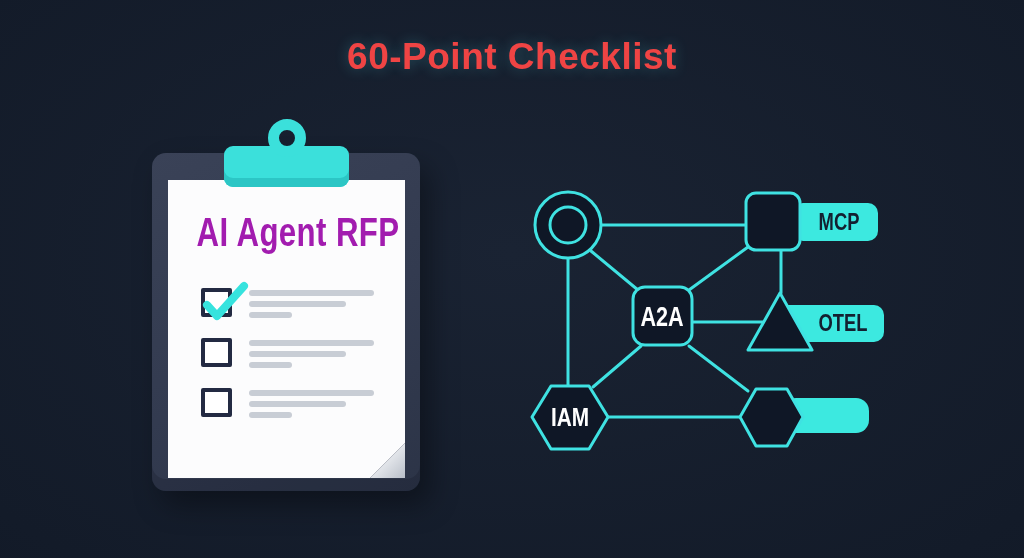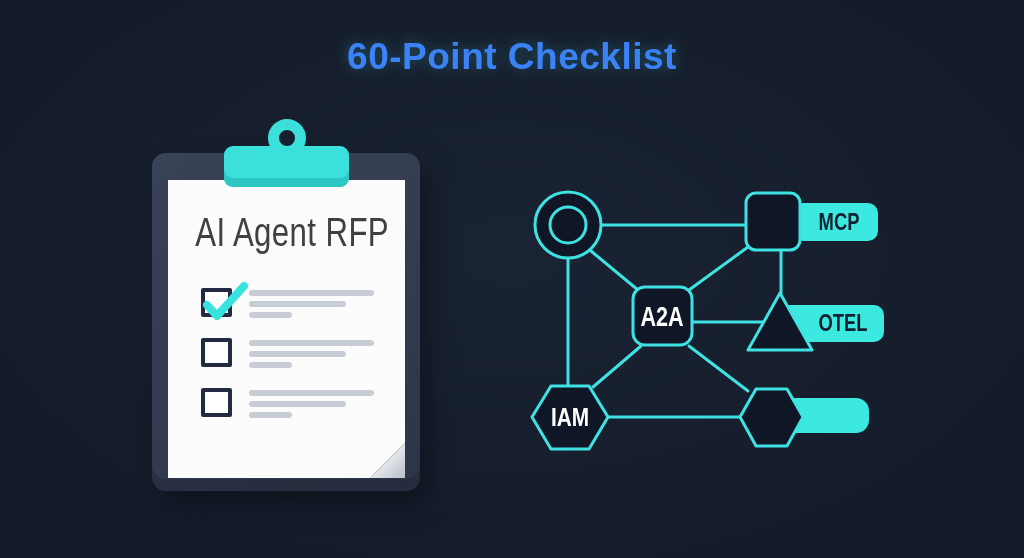--- a/index.html
+++ b/index.html
@@ -8,21 +8,21 @@
     font-family:"Liberation Sans",sans-serif;
     background:radial-gradient(120% 130% at 50% 45%, #1a2333 0%, #131b29 55%, #0d1320 100%);
     position:relative;
   }
   .stage{position:absolute;inset:0;}
 
   
   .page-title{
     position:absolute;top:36px;left:0;width:100%;
     text-align:center;font-size:37px;font-weight:600;letter-spacing:.5px;
-    color:#3b82f6;text-shadow:0 0 14px rgba(80,215,230,.30);
+    color:#ef4444;text-shadow:0 0 14px rgba(80,215,230,.30);
   }
 
   
   .clipboard{position:absolute;left:150px;top:118px;width:272px;height:380px;}
   .board{
     position:absolute;left:2px;top:35px;width:268px;height:338px;
     background:linear-gradient(150deg,#3a4257 0%,#333b50 55%,#2c3447 100%);
     border-radius:14px;
     box-shadow:inset 0 -12px 0 rgba(14,19,32,.22), 10px 14px 28px rgba(0,0,0,.35);
   }
@@ -41,21 +41,21 @@
     background:#3be0db;border-radius:9px;
     box-shadow:inset 0 -9px 0 #2cc6c5;
   }
   .clip-ring{
     position:absolute;left:118px;top:1px;width:38px;height:38px;
     border:11px solid #3be0db;border-radius:50%;box-sizing:border-box;
     background:transparent;
   }
   .rfp-title{
     position:absolute;top:30px;left:0;width:100%;text-align:center;
-    font-size:40px;line-height:44px;font-weight:400;color:#404040;white-space:nowrap;
+    font-size:40px;line-height:44px;font-weight:700;color:#a21caf;white-space:nowrap;
   }
   .rfp-title .condensed{display:inline-block;transform:scaleX(.78);transform-origin:center;letter-spacing:0.5px;}
 
   .row{position:absolute;left:33px;display:flex;gap:17px;align-items:flex-start;}
   .row.r0{top:108px}.row.r1{top:158px}.row.r2{top:208px}
   .box{width:31px;height:29px;border:4px solid #232a42;background:#fff;position:relative;border-radius:2px;box-sizing:border-box;}
   .check-icon{display:none;position:absolute;left:-5px;top:-12px;pointer-events:none;}
   .row.checked .check-icon{display:block;}
   .bars{display:flex;flex-direction:column;gap:5px;padding-top:2px;}
   .bar{height:6px;border-radius:3px;background:#c8cdd5;}

